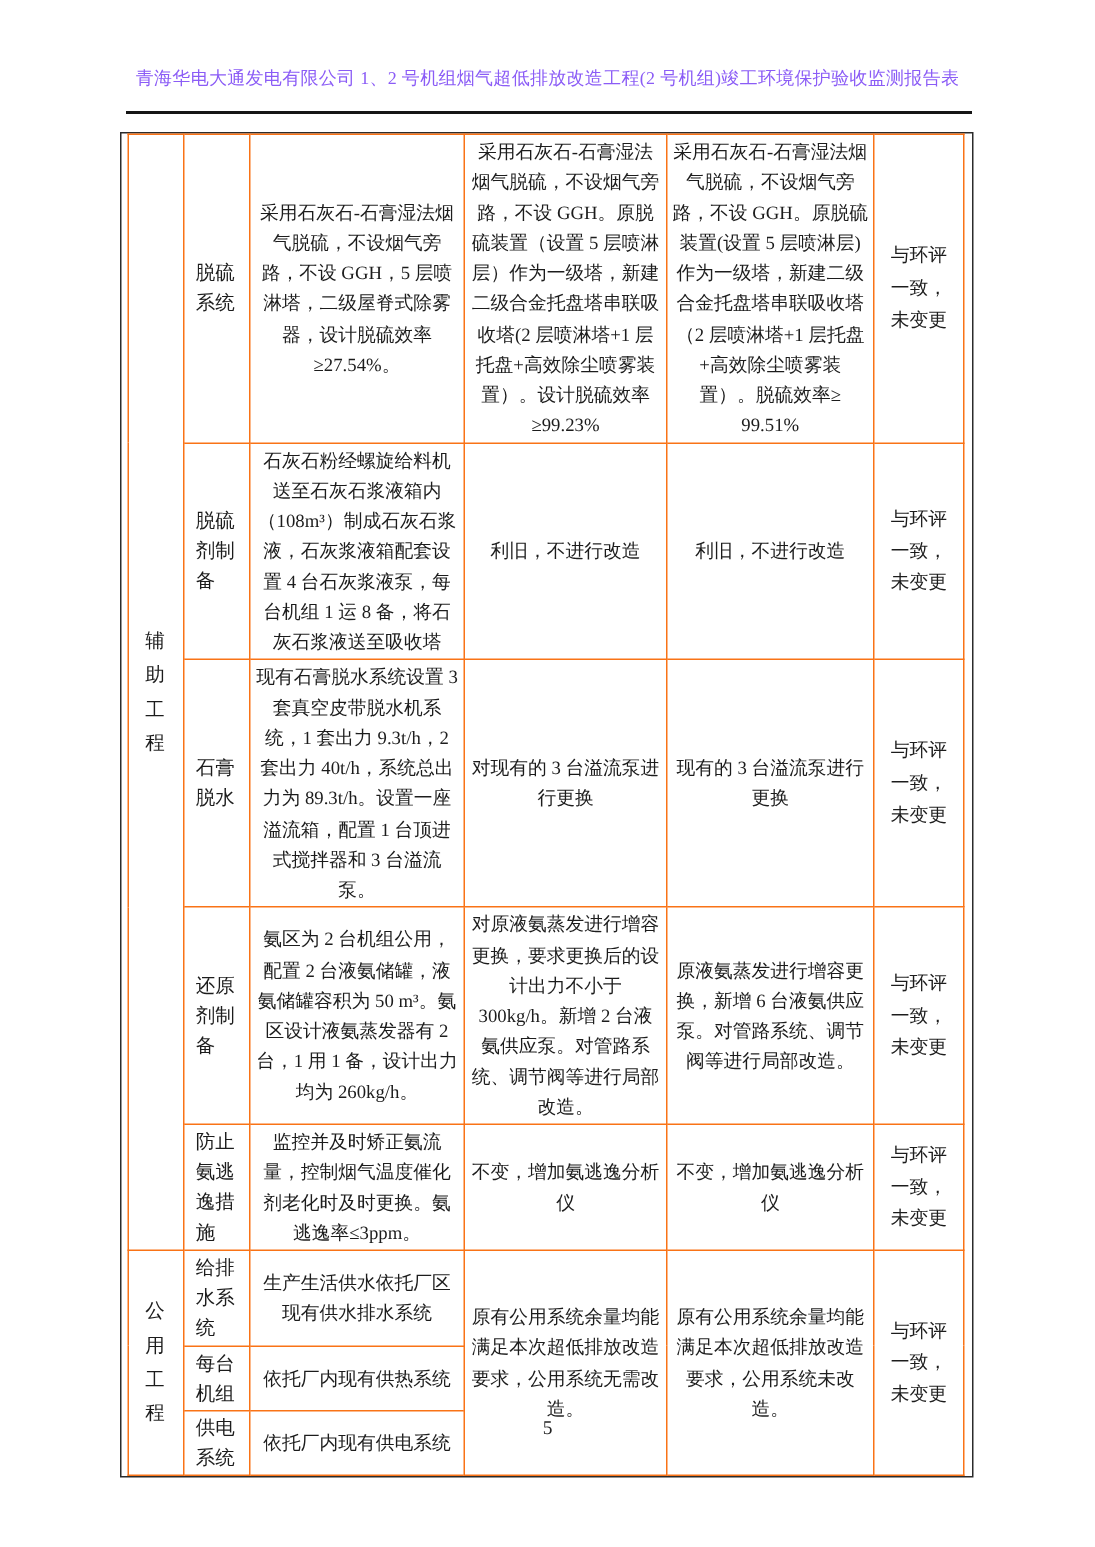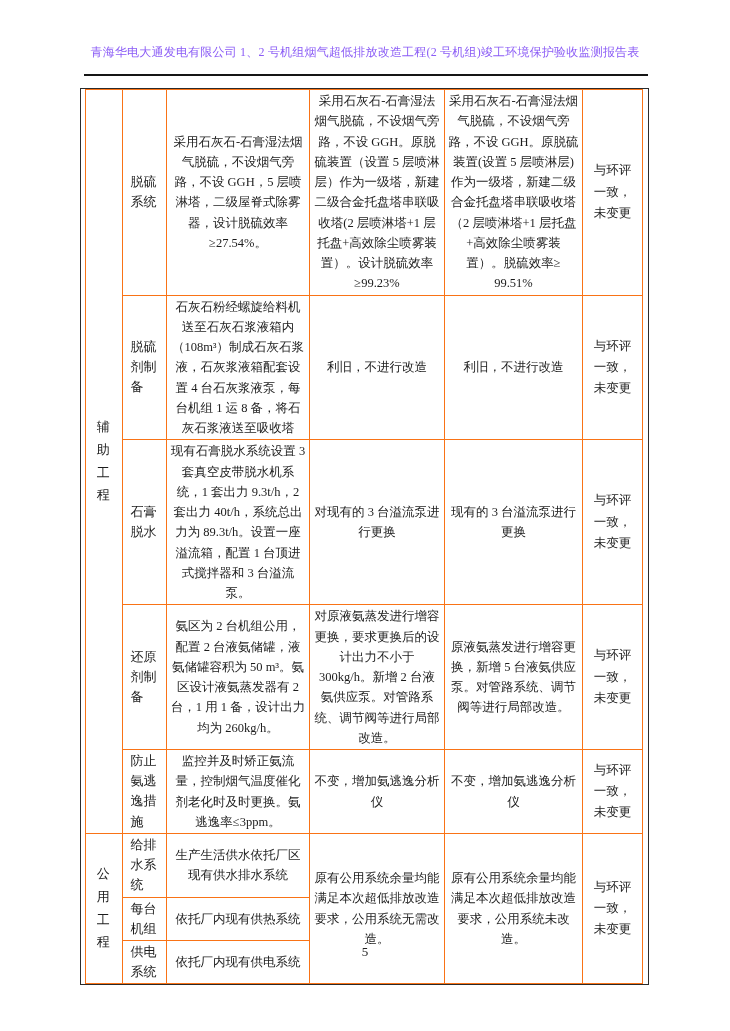--- a/index.html
+++ b/index.html
@@ -133,21 +133,21 @@
           <span class="concl-label">与环评一致，未变更</span>
         </td>
       </tr>
 
       <tr style="height:131px">
         <td>
           <span class="item-label">还原剂制备</span>
         </td>
         <td>氨区为 2 台机组公用，配置 2 台液氨储罐，液氨储罐容积为 50 m³。氨区设计液氨蒸发器有 2 台，1 用 1 备，设计出力均为 260kg/h。</td>
         <td>对原液氨蒸发进行增容更换，要求更换后的设计出力不小于 300kg/h。新增 2 台液氨供应泵。对管路系统、调节阀等进行局部改造。</td>
-        <td>原液氨蒸发进行增容更换，新增 5 台液氨供应泵。对管路系统、调节阀等进行局部改造。</td>
+        <td>原液氨蒸发进行增容更换，新增 6 台液氨供应泵。对管路系统、调节阀等进行局部改造。</td>
         <td>
           <span class="concl-label">与环评一致，未变更</span>
         </td>
       </tr>
 
       <tr style="height:83px">
         <td>
           <span class="item-label">防止氨逃逸措施</span>
         </td>
         <td>监控并及时矫正氨流量，控制烟气温度催化剂老化时及时更换。氨逃逸率≤3ppm。</td>

